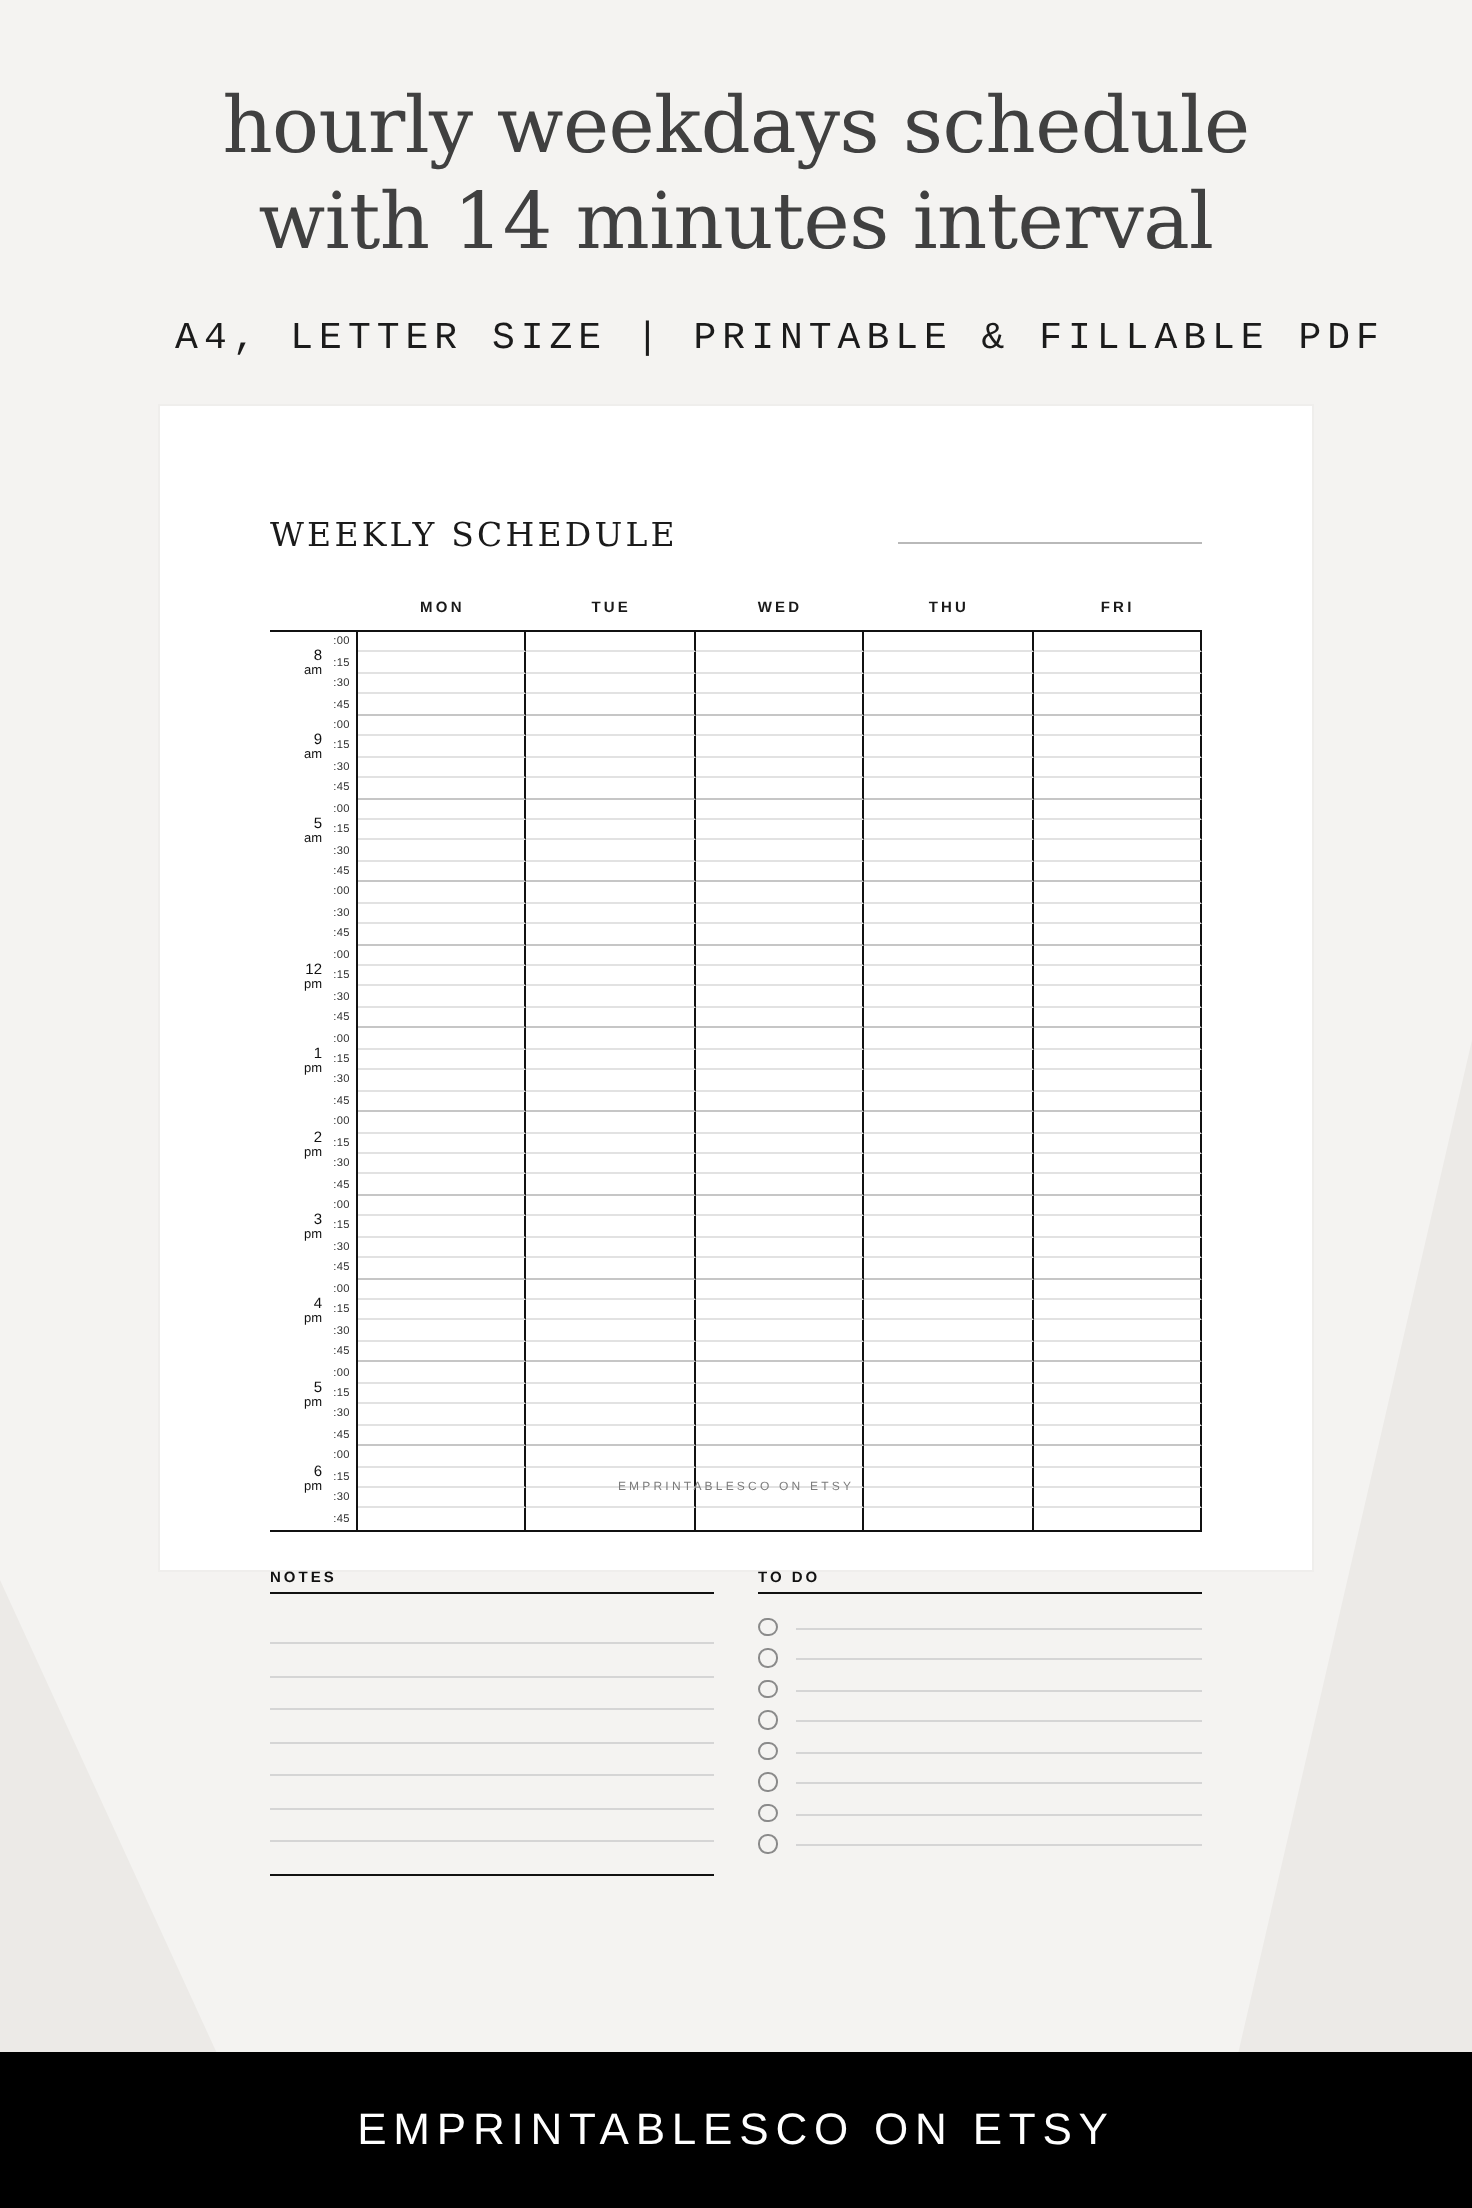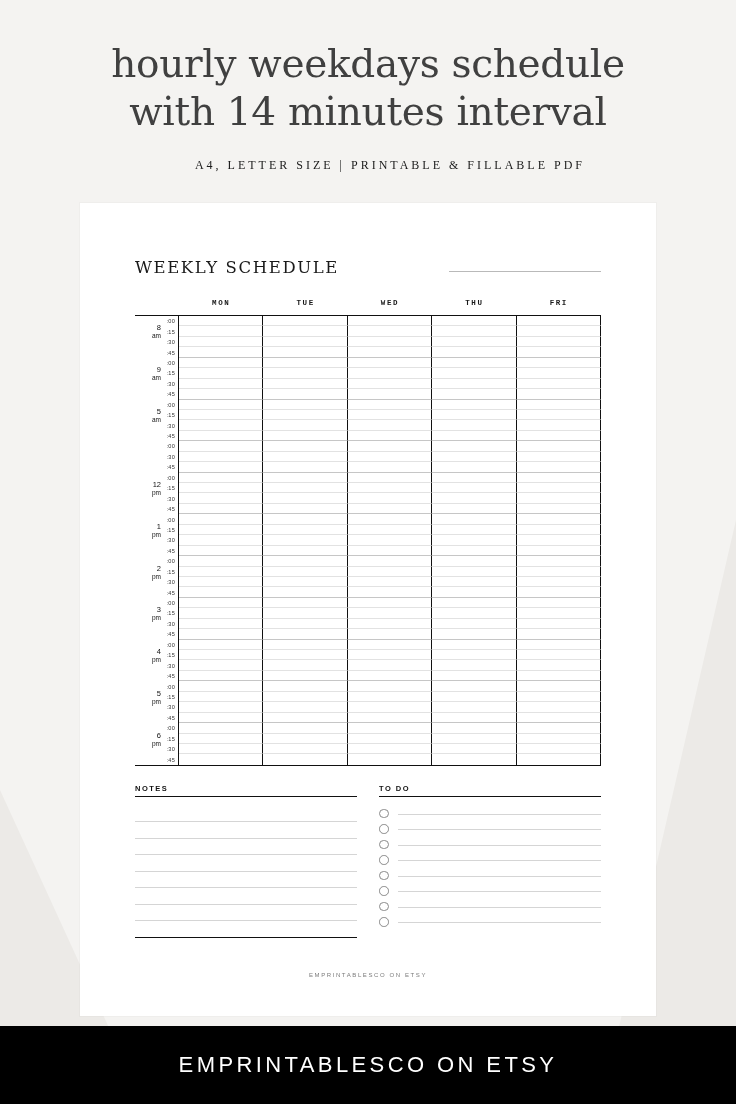--- a/index.html
+++ b/index.html
@@ -48,34 +48,34 @@
     font-family: "DejaVu Serif", serif;
     font-weight: 400;
     font-size: 39px;
     line-height: 48px;
     letter-spacing: -0.3px;
     color: #404040;
     margin: 0 30px;
   }
   .header .subtitle {
     margin-top: 22px;
-    font-family: Liberation Serif, serif;
-    font-size: 12px;
+    font-family: Liberation Mono, monospace;
+    font-size: 19px;
     letter-spacing: 3.0px;
     color: #1b1b1b;
     padding-left: 44px;
   }
 
   
   .sheet {
     position: absolute;
     left: 80px;
     top: 203px;
     width: 576px;
-    height: 813px;
+    height: 582px;
     background: #ffffff;
     z-index: 2;
     box-shadow: 0 0 0 1px rgba(0,0,0,0.02);
   }
   .sheet-inner {
     position: absolute;
     left: 55px;
     top: 40px;
     width: 466px;
   }
@@ -102,21 +102,20 @@
 
   
   .schedule {
     margin-top: 22px;
     position: relative;
   }
   .day-head {
     display: flex;
     height: 16px;
     align-items: flex-start;
-    font-family: Liberation Mono, monospace;
   }
   .day-head .label-gutter { width: 44px; flex: 0 0 44px; }
   .day-head .day-cell {
     flex: 1 1 0;
     text-align: center;
     font-size: 7.5px;
     letter-spacing: 1.6px;
     color: #1a1a1a;
     font-weight: 700;
   }

